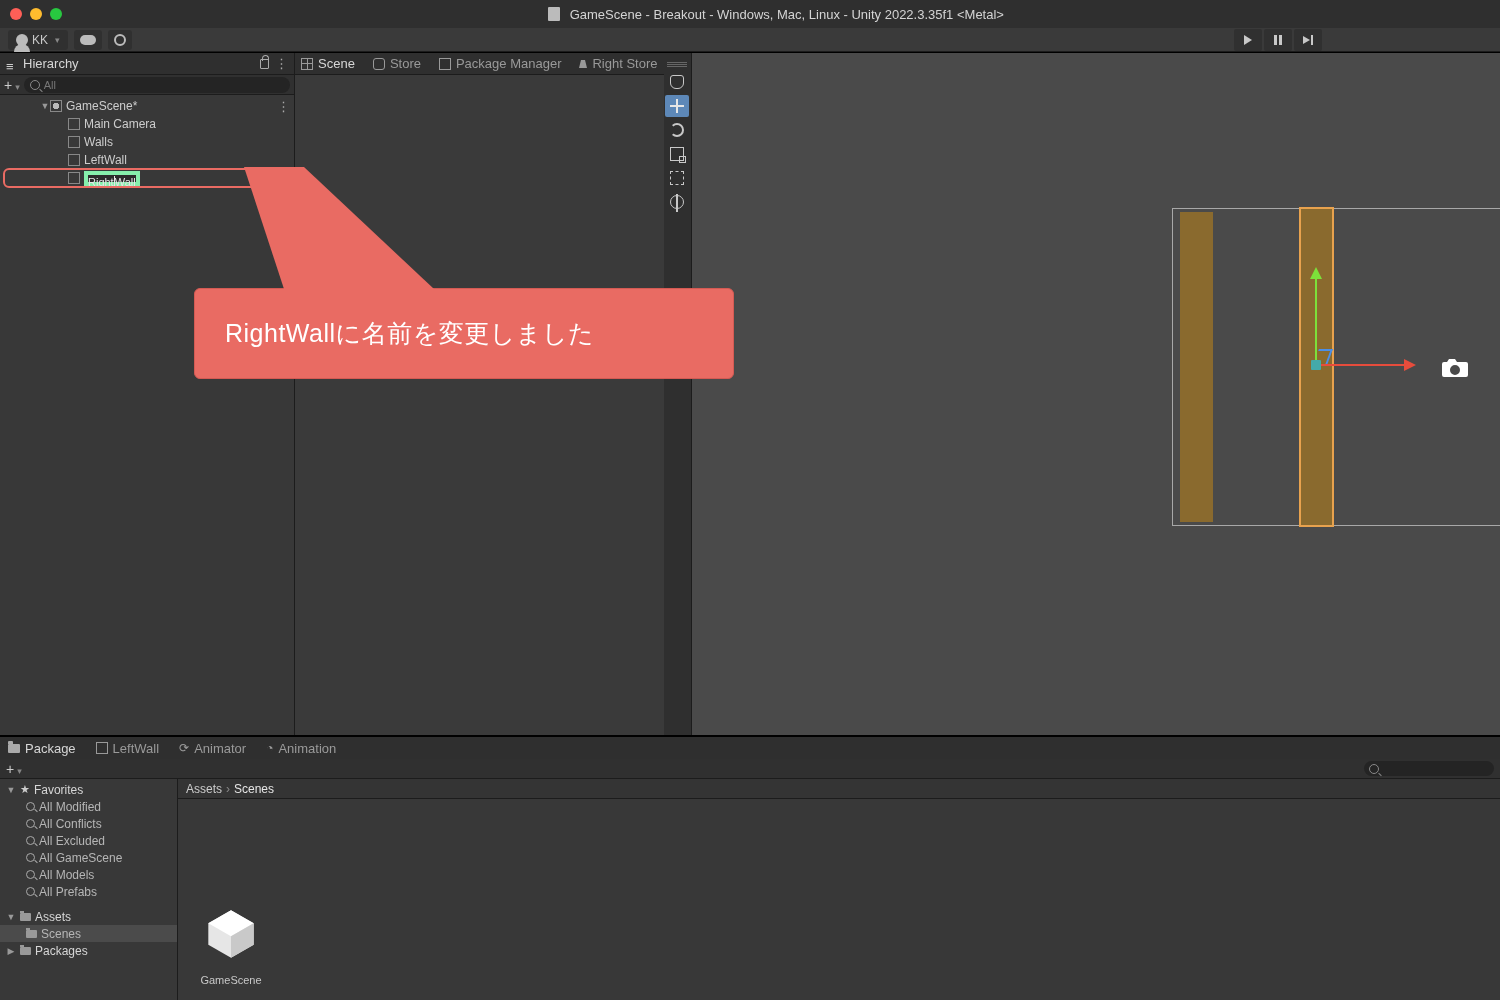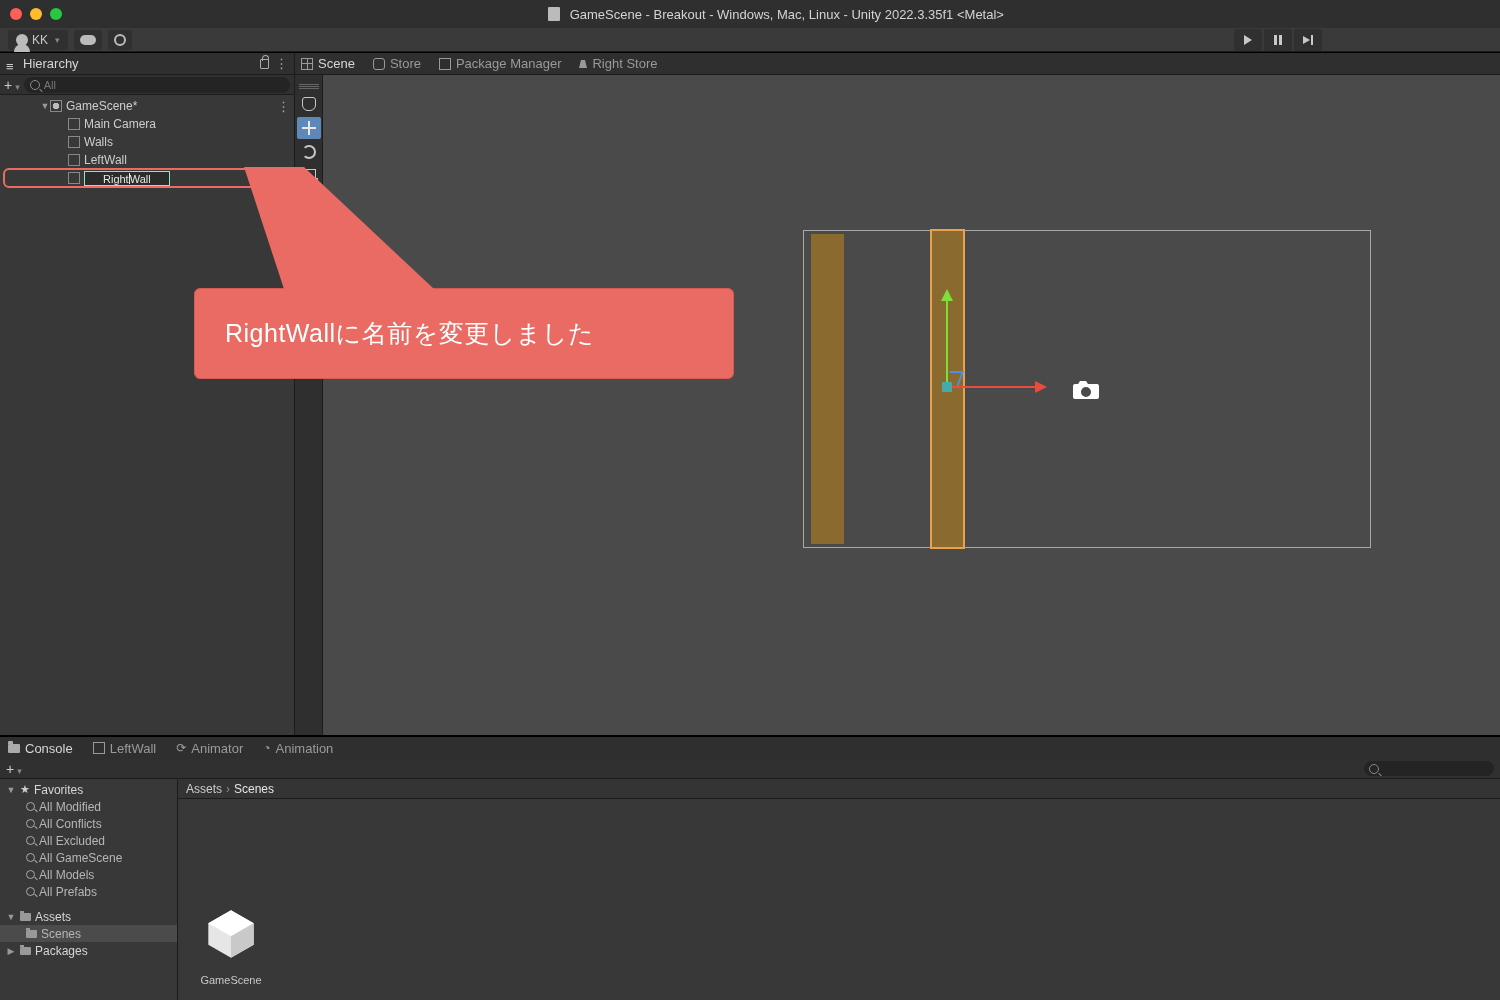--- a/index.html
+++ b/index.html
@@ -72,25 +72,25 @@
   .tree-row{height:18px; display:flex; align-items:center; font-size:12px; color:#cdcdcd; padding-right:4px;}
   .tree-row .tw{display:inline-block;width:10px;text-align:center;color:#999;font-size:9px;}
   .tree-row .cube{display:inline-block;width:12px;height:12px; margin-right:4px; position:relative;}
   .cube:before{content:"";position:absolute;inset:0;border:1px solid #888;transform:skewY(0);}
   .tree-row.scene .cube{background:radial-gradient(circle,#bbb 40%,transparent 41%);}  
   .tree-row .dots{margin-left:auto;color:#aaa;}
   .tree-row.depth0{padding-left:40px;}
   .tree-row.depth1{padding-left:58px;}
   .tree-row.sel{ position:relative; }
   .tree-row.sel .sel-outline{ position:absolute; left:3px; right:3px; top:-1px; bottom:-1px; border:2px solid var(--sel-outline); border-radius:6px; pointer-events:none;} 
-  .tree-row .editbox{ background:#2b2b2b; padding:0 18px; border:1px solid #86efac; color:#e6e6e6; height:15px; line-height:14px; font-size:11px;}
+  .tree-row .editbox{ background:#2b2b2b; padding:0 0; border:4px solid #86efac; color:#e6e6e6; height:15px; line-height:14px; font-size:11px;}
   .tree-row .editbox .cur{border-left:1px solid #e6e6e6; display:inline-block; height:11px; vertical-align:-1px;}
   
   
-  .scene-side{ flex:1; display:flex; flex-direction:column; background:var(--bg0);}
+  .scene-side{ flex:1; display:flex; flex-direction:row; background:var(--bg0);}
   .scene-tabs{ height:22px; background:var(--bg2); display:flex; align-items:center; padding:0 6px; gap:18px; border-bottom:1px solid var(--line);}
   .scene-tabs .tab{color:#999; display:flex; align-items:center; gap:5px;}
   .scene-tabs .tab.active{color:#d6d6d6;}
   .ticn{width:12px;height:12px; display:inline-block;}
   .ticn.grid{background:linear-gradient(#999,#999) center/100% 1px no-repeat,linear-gradient(#999,#999) center/1px 100% no-repeat;border:1px solid #999;}
   .ticn.joy{border:1px solid #999;border-radius:3px;}
   .ticn.pkg{border:1px solid #999;}
   .ticn.bag{border-bottom:8px solid #999;border-left:2px solid transparent;border-right:2px solid transparent;width:8px;height:0;}
   .scene-toolbar{height:24px; background:var(--bg4); display:flex; align-items:center; padding:0 8px; gap:8px; border-bottom:1px solid var(--line);}
   .tb-btn{background:#4a4a4a;border-radius:3px;height:18px;display:flex;align-items:center;padding:0 6px;font-size:11px;color:#c8c8c8;gap:3px;}
@@ -344,21 +344,21 @@
   </svg>
   <div class="bubble">
     <span>RightWallに名前を変更しました</span>
   </div>
 </div>
 
 <div class="bottom">
   <div class="bottom-tabs">
     <div class="tab active">
         <span class="folder-ico"></span>
-        <span>Console</span>
+        <span>Package</span>
       </div>
     <div class="tab">
         <span class="ticn pkg"></span>
         <span>LeftWall</span>
       </div>
     <div class="tab">
         <span style="font-size:12px;">⟳</span>
         <span>Animator</span>
       </div>
     <div class="tab">

